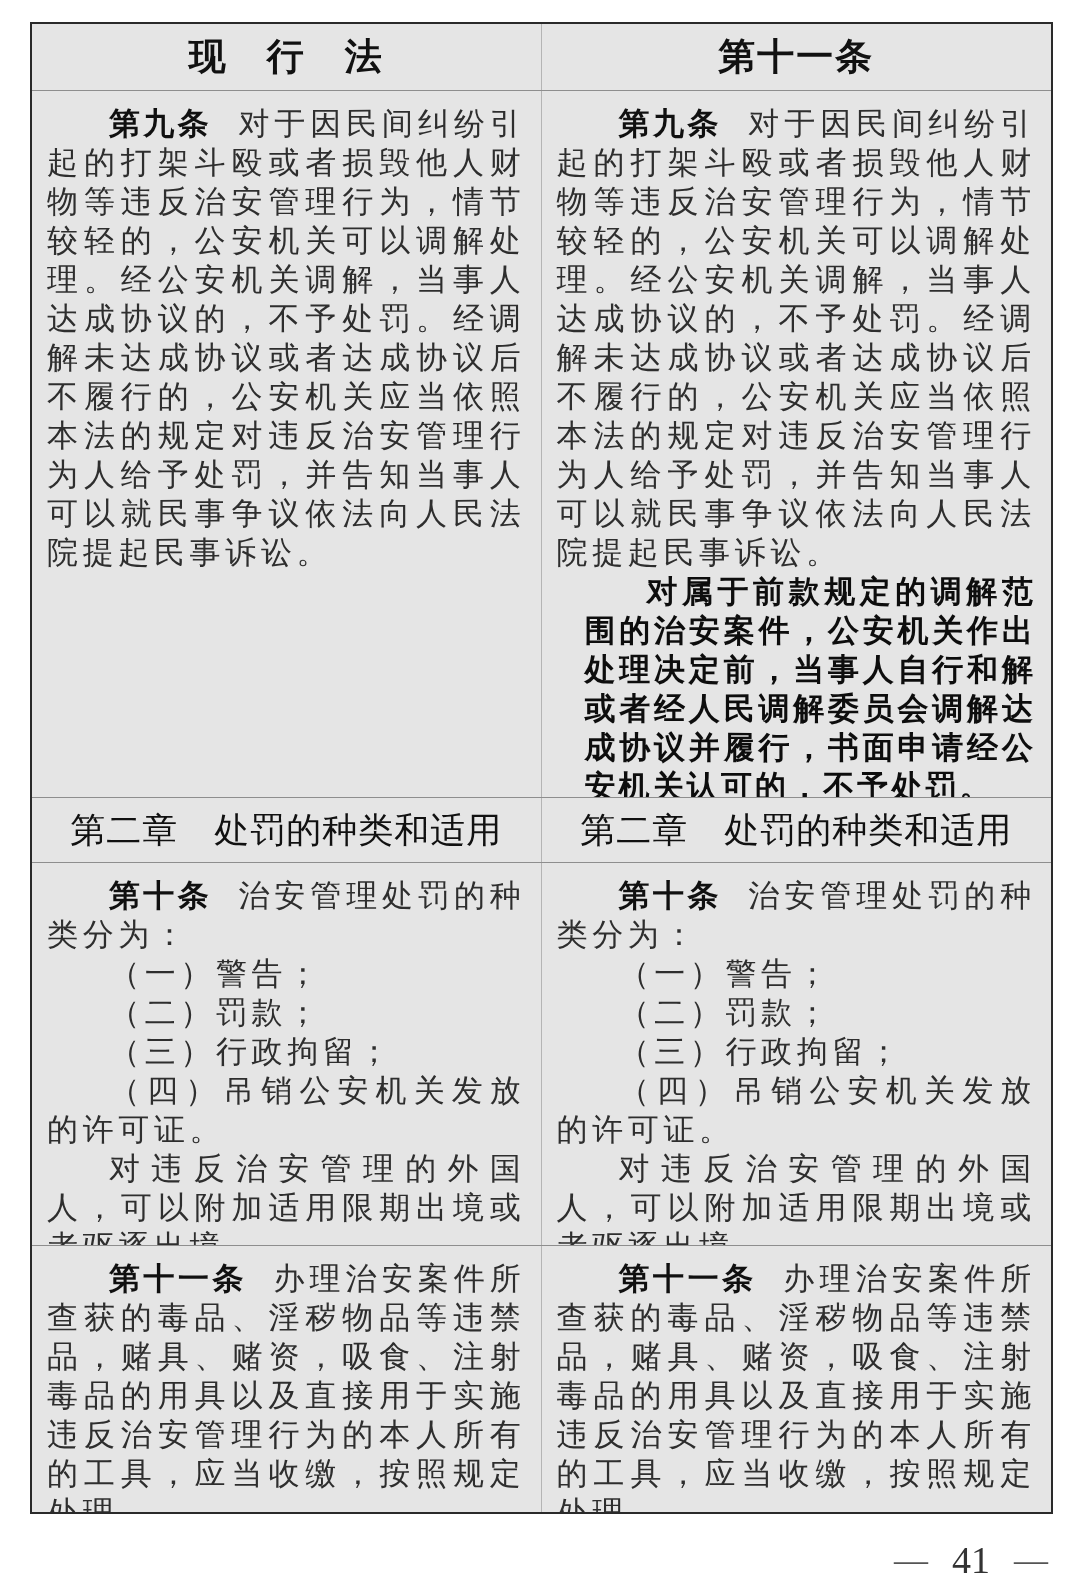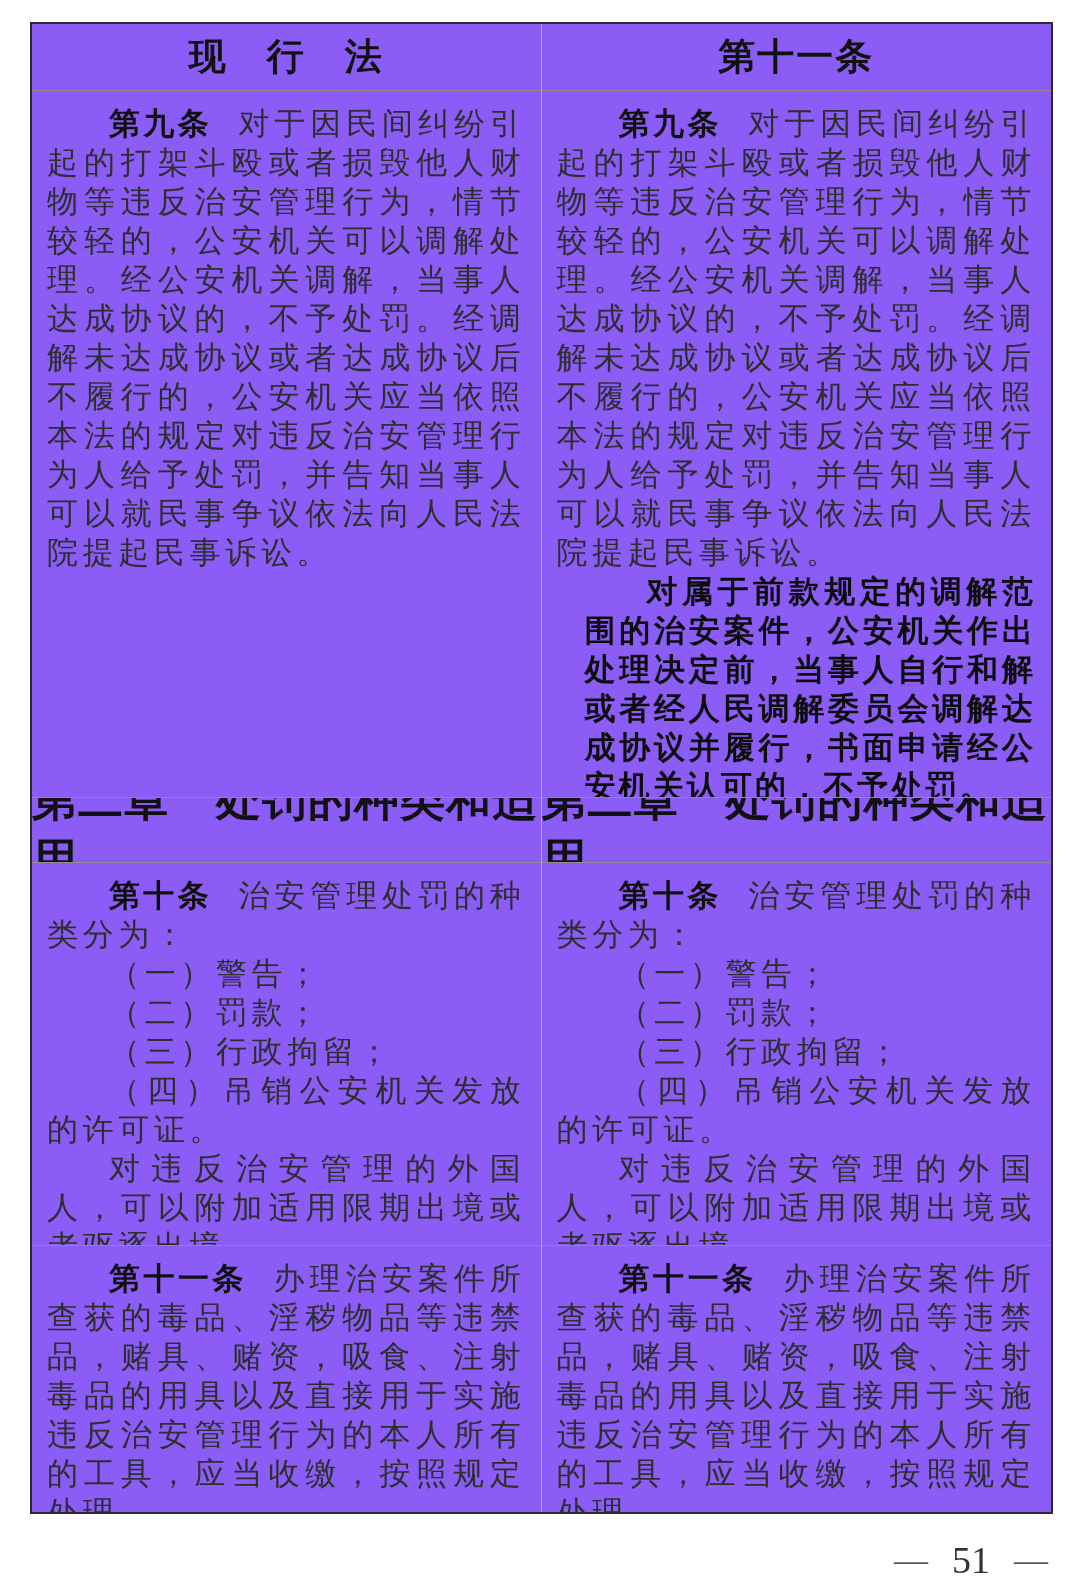--- a/index.html
+++ b/index.html
@@ -7,21 +7,21 @@
     width:1080px;height:1596px;
     background:#ffffff;
     font-family:"Liberation Serif","DejaVu Serif",serif;
     color:#2e2e2e;
     position:relative;
     overflow:hidden;
   }
   .doc-table{
     position:absolute;left:30px;top:22px;width:1019px;
     border:2px solid #2a2a2a;
-    background:#8b5cf6;
+    background:#e5e5e5;
     box-sizing:content-box;
   }
   .t-row{display:flex;border-bottom:1px solid #8e8e8e;}
   .t-row:last-child{border-bottom:none;}
   .cell{
     width:50%;box-sizing:border-box;
     padding:13px 15px 0 15px;
     overflow:hidden;
   }
   .cell.left{border-right:1px solid #b4b4b4;}
@@ -32,21 +32,21 @@
     font-family:"Liberation Sans","DejaVu Sans",sans-serif;
     font-weight:bold;font-size:37px;color:#111111;
     letter-spacing:2px;
   }
   .row-article9{height:706px;}
   .row-chapter{height:64px;}
   .chapter-cell{
     display:flex;align-items:center;justify-content:center;
     padding:0;
     font-family:"Liberation Sans","DejaVu Sans",sans-serif;
-    font-weight:bold;font-size:45px;color:#111111;
+    font-weight:normal;font-size:35px;color:#111111;
     letter-spacing:1px;
   }
   .row-article10{height:382px;}
   .row-article11{height:266px;}
   .para{
     margin:0;
     font-size:31px;line-height:39px;
     letter-spacing:0.15em;
     text-align:justify;
     text-justify:inter-ideograph;
@@ -124,15 +124,15 @@
     </div>
     <div class="cell right">
       <p class="para"><span class="lead">第十一条</span><span>办理治安案件所查获的毒品、淫秽物品等违禁品，赌具、赌资，吸食、注射毒品的用具以及直接用于实施违反治安管理行为的本人所有的工具，应当收缴，按照规定处理。</span></p>
     </div>
   </div>
 
 </div>
 
 <div class="page-footer">
   <span class="dash">—</span>
-  <span>51</span>
+  <span>41</span>
   <span class="dash">—</span>
 </div>
 
 </body></html>

